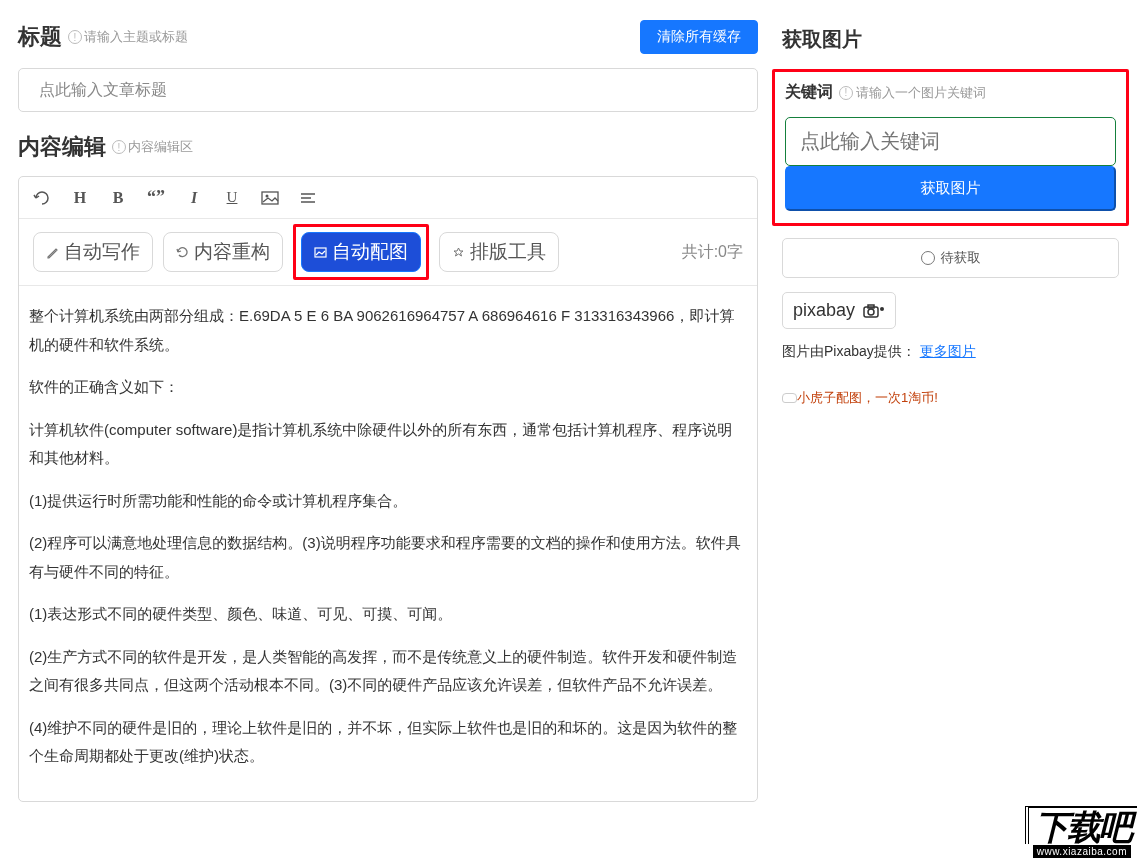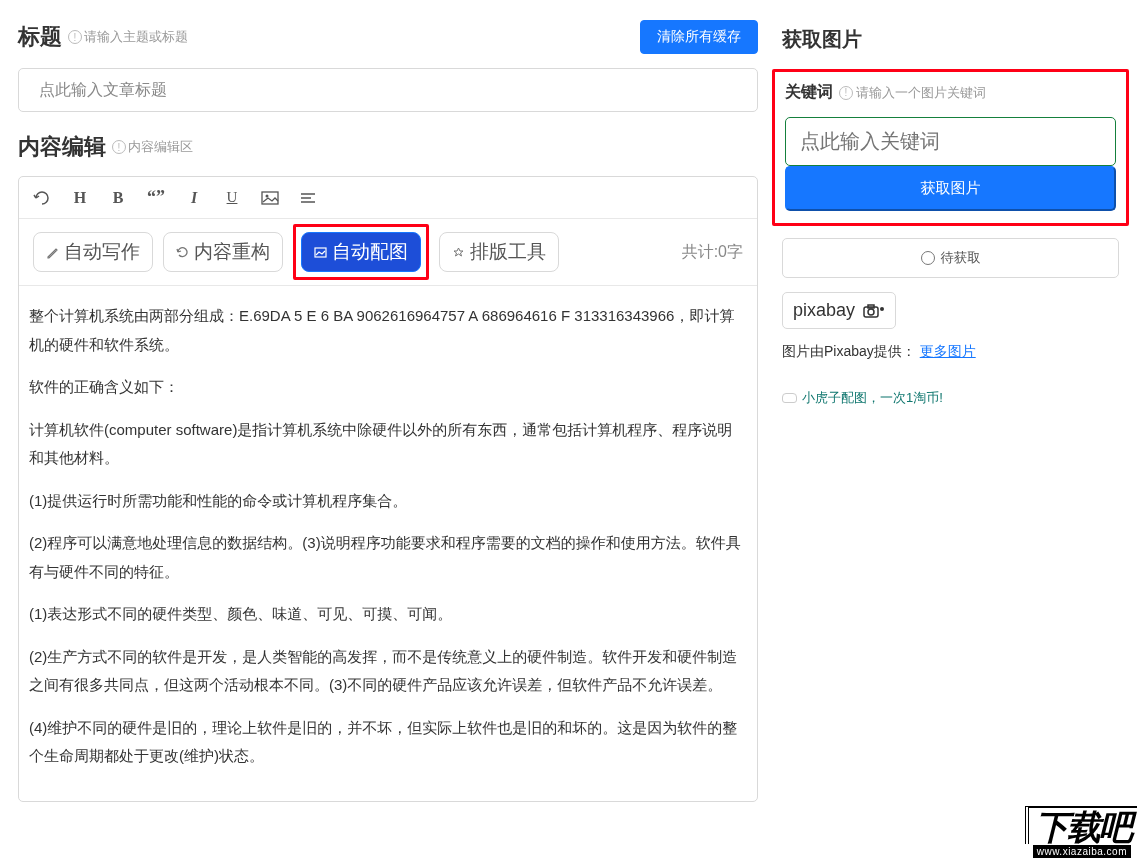--- a/index.html
+++ b/index.html
@@ -40,21 +40,21 @@
 .kw-hint { font-size: 13px; color: #999; display: inline-flex; align-items: center; gap: 3px; }
 .kw-input { width: 100%; border: 1px solid #15803d; border-radius: 5px; padding: 12px 14px; font-size: 20px; color: #666; }
 
 .pending-btn { width: 100%; border: 1px solid #d9d9d9; border-radius: 5px; padding: 10px 8px; background: #fff; display: flex; align-items: center; justify-content: center; gap: 6px; color: #555; margin-bottom: 14px; cursor: pointer; }
 .circle-icon { width: 14px; height: 14px; border: 1.5px solid #777; border-radius: 50%; display: inline-block; }
 
 .pixabay-badge { display: inline-flex; align-items: center; border: 1px solid #d9d9d9; border-radius: 5px; padding: 7px 10px; font-size: 18px; color: #333; margin-bottom: 14px; }
 .pixabay-cam { margin-left: 8px; font-size: 16px; }
 .credit-row { font-size: 14px; color: #333; margin-bottom: 28px; }
 .credit-link { color: #1677ff; text-decoration: underline; }
-.footer-note { font-size: 13px; color: #0f766e; display: flex; align-items: center; gap: 5px; }
+.footer-note { font-size: 13px; color: #c2410c; display: flex; align-items: center; }
 .cloud-icon { display: inline-block; width: 15px; height: 10px; border: 1.5px solid #ccc; border-radius: 4px 4px 3px 3px; position: relative; }
 
 .watermark { position: absolute; right: 0; bottom: 16px; color: #000; background: rgba(255,255,255,0.5); font-weight: 900; font-style: italic; font-size: 34px; padding: 2px 6px 0 6px; letter-spacing: -2px; border-left: 4px double #000; border-top: 2px solid #000; line-height: 1; }
 .watermark-url { position: absolute; right: 6px; bottom: 2px; font-size: 10px; color: #fff; background: #000; padding: 1px 4px; letter-spacing: 0.5px; font-style: normal; font-weight: normal; }
 
 svg { display: block; }
 </style>
 </head>
 <body>
 

